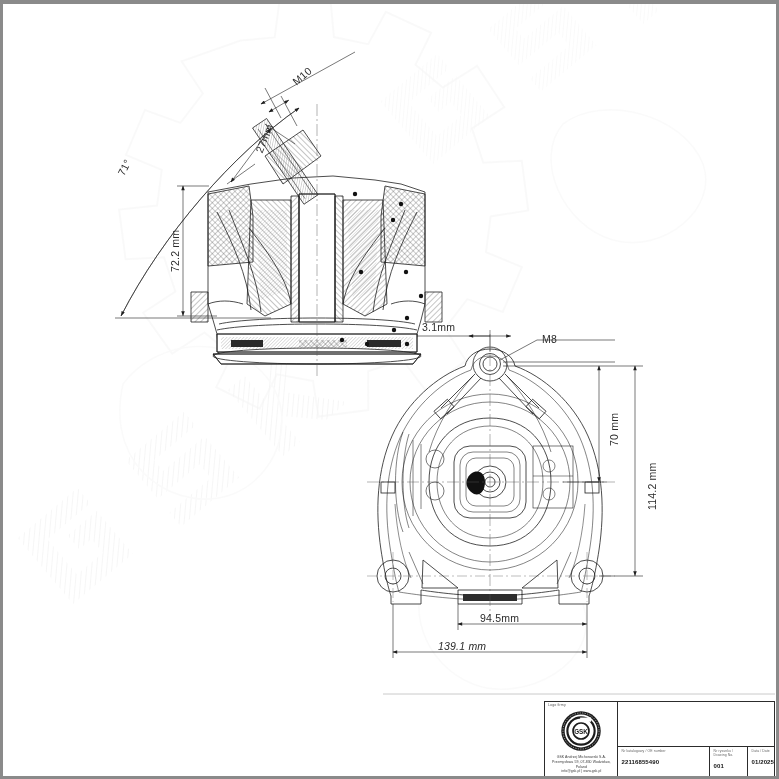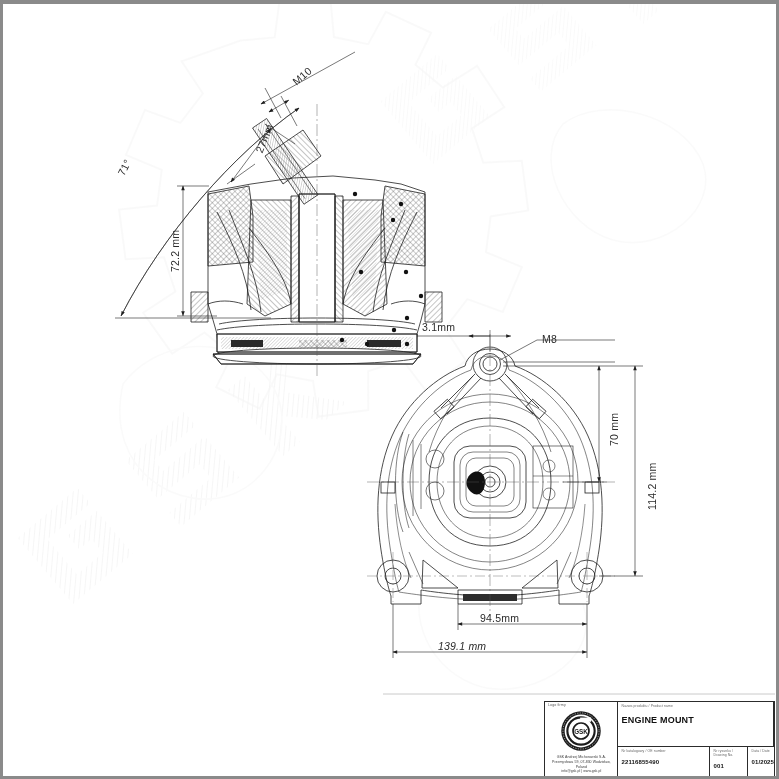--- a/index.html
+++ b/index.html
@@ -452,24 +452,20 @@
         <div id="tb-company">
           <div>GSK Andrzej Michorowski S.A.</div>
           <div>Przemysłowa 59, 07-830 Wodzisław, Poland</div>
           <div>info@gsk.pl  |  www.gsk.pl</div>
         </div>
       </div>
 
       <div id="tb-right">
 
         <div id="tb-row1">
-          <div class="tb-cell" id="tb-prodname">
-            <div class="tb-cap-xs">Nazwa produktu / Product name</div>
-            <div class="tb-val">ENGINE MOUNT</div>
-          </div>
         </div>
 
         <div id="tb-row2">
           <div class="tb-cell" id="tb-partno">
             <div class="tb-cap-xs">Nr katalogowy / OE number</div>
             <div class="tb-val-sm">22116855490</div>
           </div>
           <div class="tb-cell" id="tb-drawno">
             <div class="tb-cap-xs">Nr rysunku / Drawing No.</div>
             <div class="tb-val-sm">001</div>

